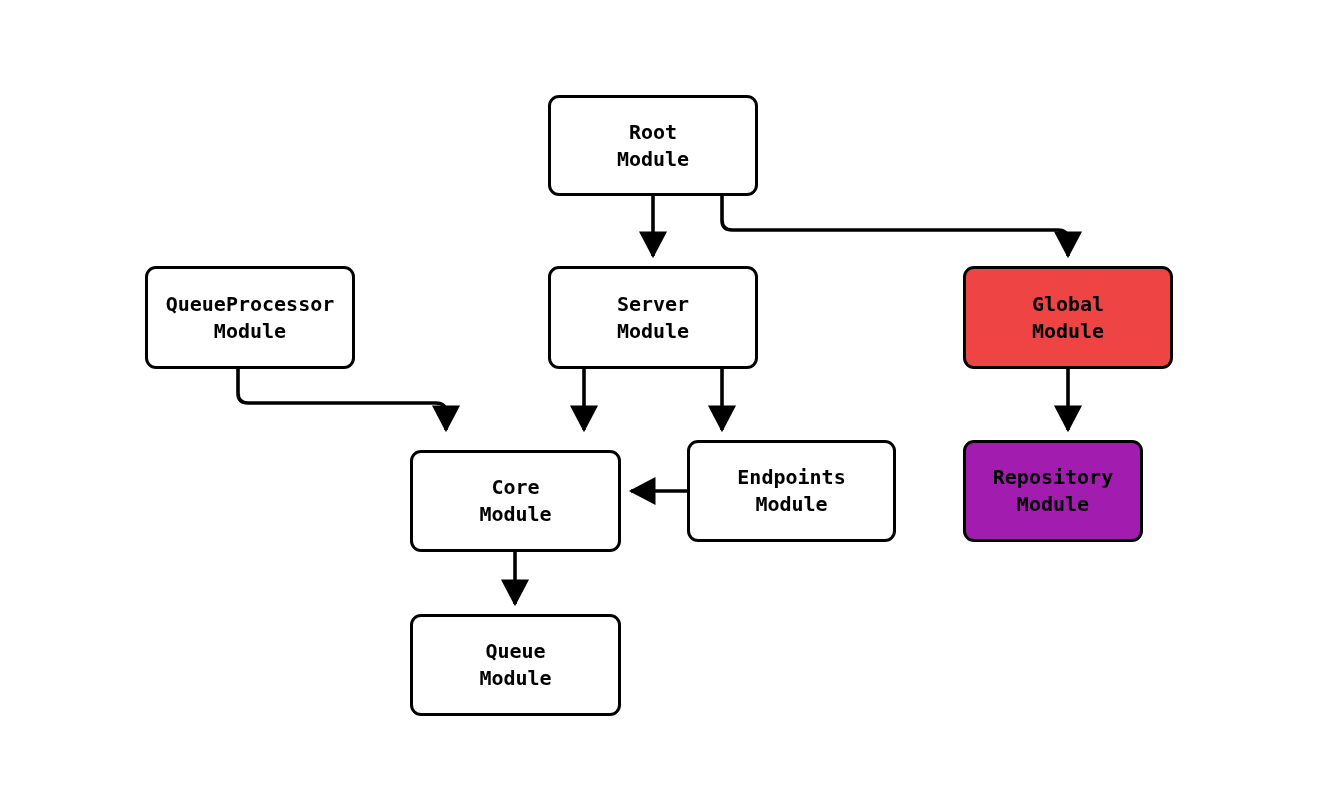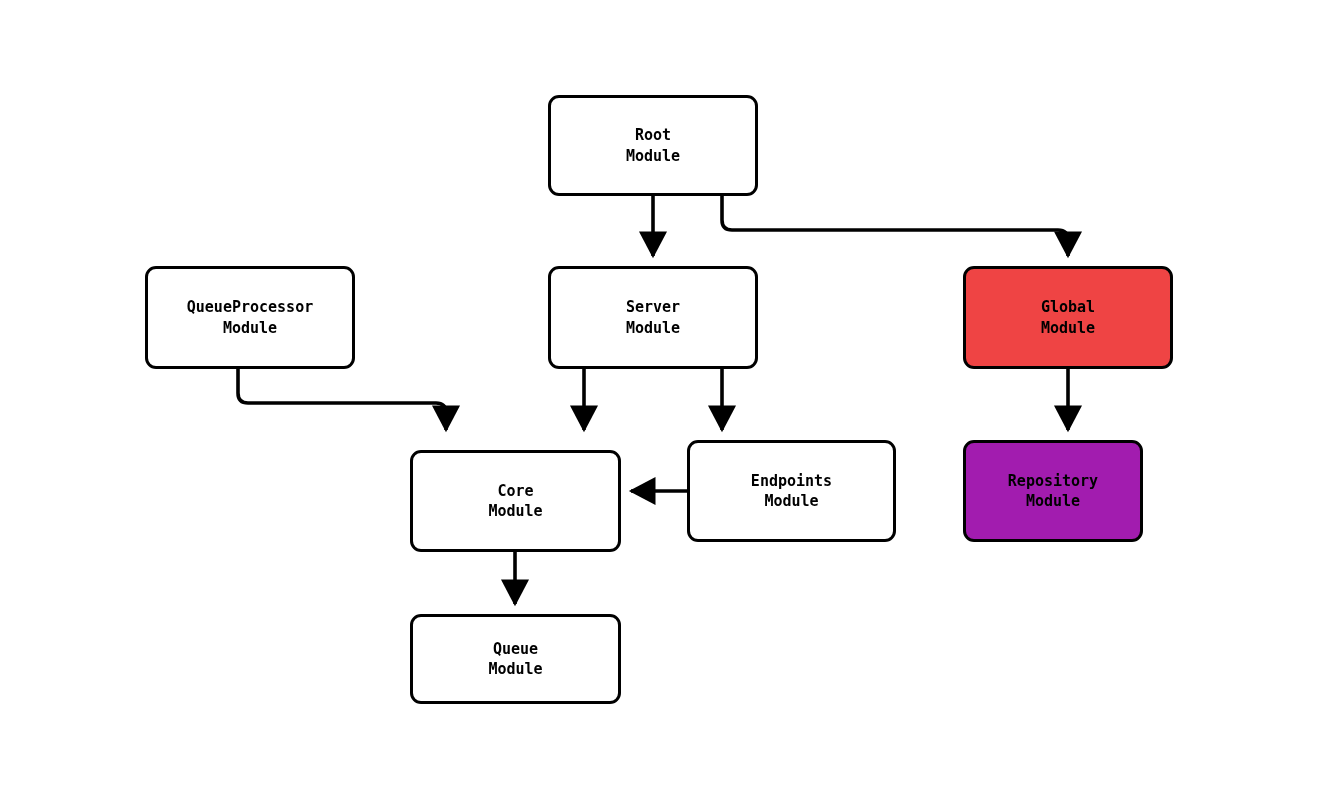--- a/index.html
+++ b/index.html
@@ -30,21 +30,21 @@
     background: #ffffff;
     border: 3.5px solid #000000;
     border-radius: 11px;
     display: flex;
     align-items: center;
     justify-content: center;
     z-index: 2;
   }
   .node-label {
     font-family: "DejaVu Sans Mono", "Liberation Mono", monospace;
-    font-size: 15px;
+    font-size: 20px;
     font-weight: 700;
     line-height: 1.35;
     color: #000000;
     text-align: center;
     white-space: pre-line;
     letter-spacing: 0px;
   }
 </style>
 </head>
 <body>
@@ -89,18 +89,18 @@
 Module</div>
       </div>
       <div class="node" style="left: 687px; top: 440px; width: 209px; height: 102px; background: rgb(255, 255, 255); border-color: rgb(0, 0, 0);">
         <div class="node-label">Endpoints
 Module</div>
       </div>
       <div class="node" style="left: 963px; top: 440px; width: 180px; height: 102px; background: #a21caf; border-color: rgb(0, 0, 0);">
         <div class="node-label">Repository
 Module</div>
       </div>
-      <div class="node" style="left: 410px; top: 614px; width: 211px; height: 90px; background: rgb(255, 255, 255); border-color: rgb(0, 0, 0);">
+      <div class="node" style="left: 410px; top: 614px; width: 211px; height: 102px; background: rgb(255, 255, 255); border-color: rgb(0, 0, 0);">
         <div class="node-label">Queue
 Module</div>
       </div>
     </div>
 </div>
 
 </body></html>

